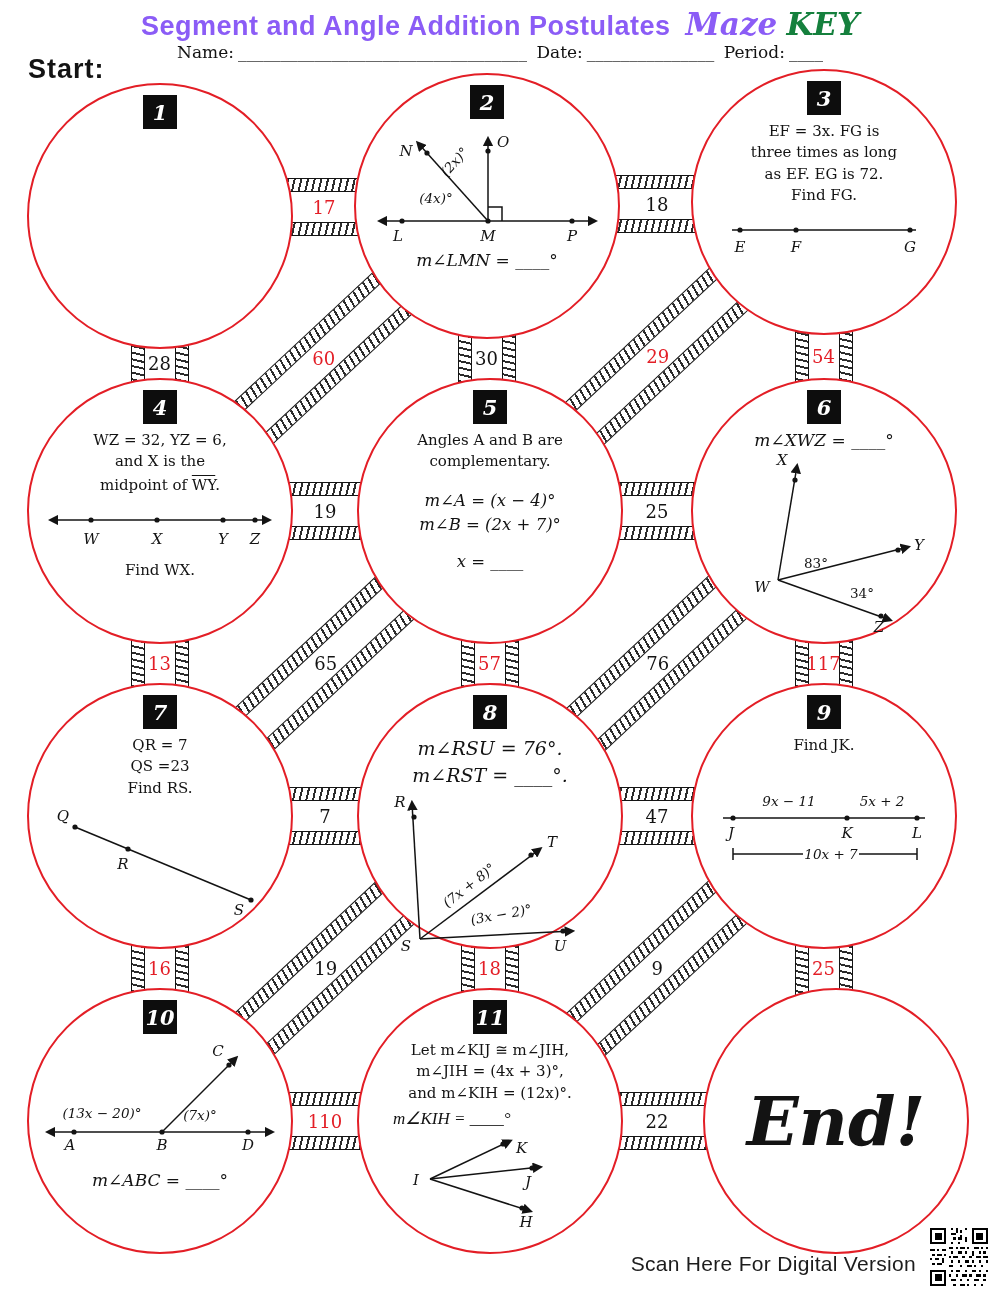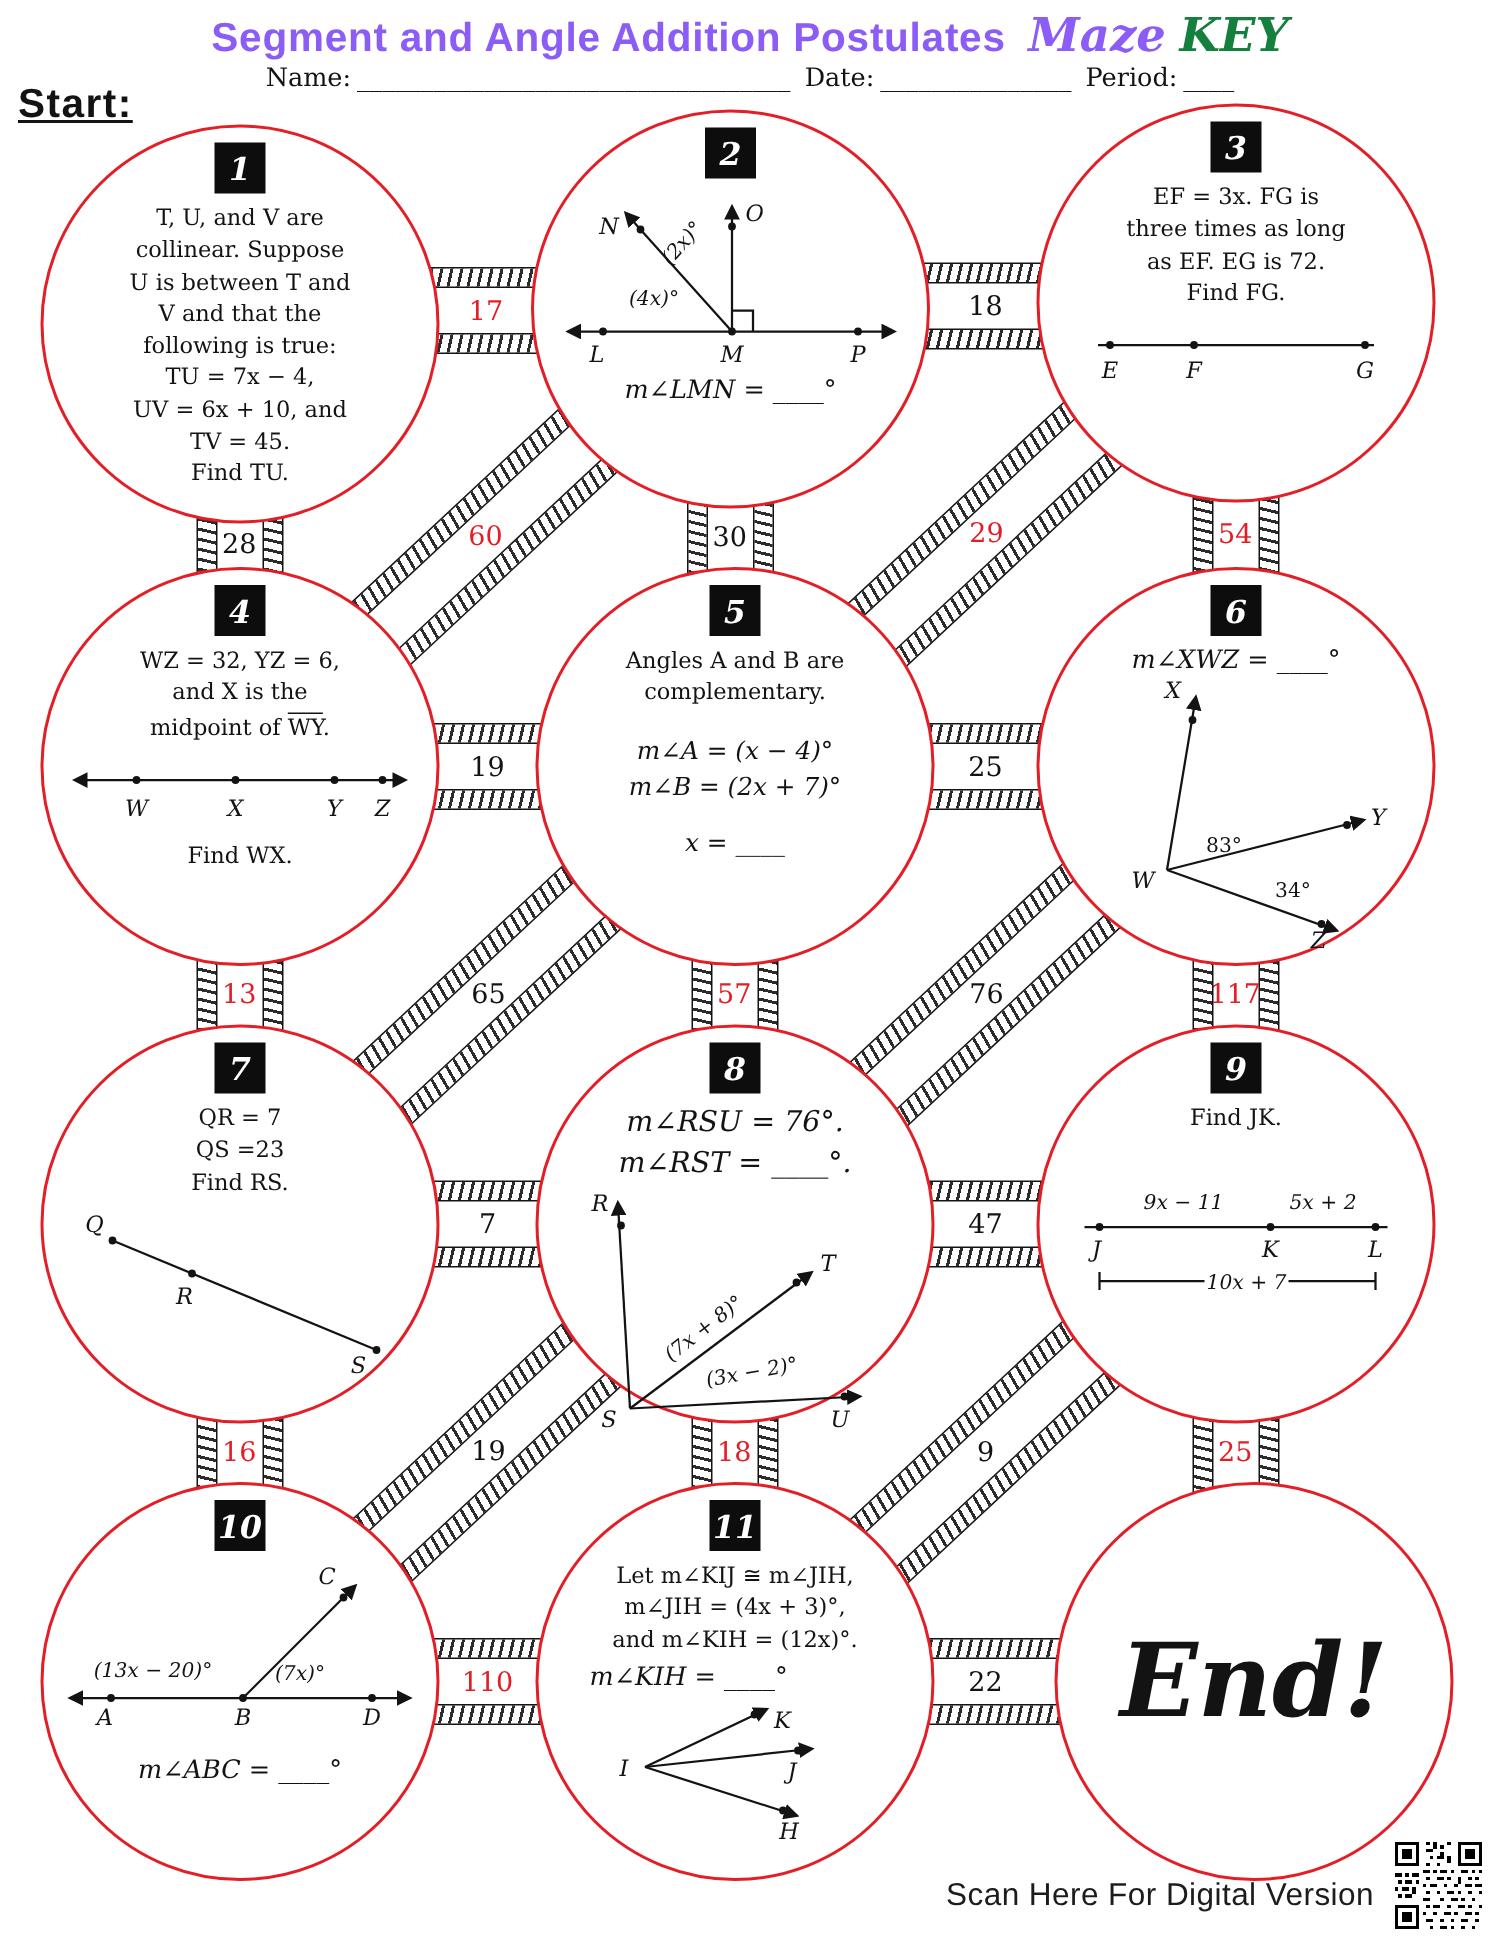--- a/index.html
+++ b/index.html
@@ -5,21 +5,21 @@
   html,body{margin:0;padding:0;background:#fff;}
   .page{position:relative;width:1000px;height:1294px;background:#fff;overflow:hidden;font-family:"DejaVu Serif",serif;color:#131313;}
 
   
   .title{position:absolute;top:6px;left:0;width:100%;text-align:center;white-space:nowrap;}
   .t-main{font:800 27px "Liberation Sans",sans-serif;letter-spacing:.5px;color:#8b5cf6;}
   .t-maze{font:italic 700 31px "DejaVu Serif",serif;margin-left:10px;color:#8b5cf6;}
   .t-key{font:italic 700 31px "DejaVu Serif",serif;color:#15803d;margin-left:4px;}
   .name-line{position:absolute;top:42px;left:0;width:100%;text-align:center;font:17px "DejaVu Serif",serif;}
   .name-line span{margin:0 2px;}
-  .start{position:absolute;left:12px;top:54px;font:700 27px "Liberation Sans",sans-serif;letter-spacing:1px;text-decoration:underline;}
+  .start{position:absolute;left:28px;top:54px;font:700 27px "Liberation Sans",sans-serif;letter-spacing:1px;}
 
   
   .band{position:absolute;height:58px;z-index:1;display:flex;align-items:center;justify-content:center;}
   .band::before,.band::after{content:"";position:absolute;left:-2px;right:-2px;height:12px;
      border-top:1.6px solid #141414;border-bottom:1.6px solid #141414;
      background:repeating-linear-gradient(103deg,#2b2b2b 0 2px,#fff 2px 6.5px);}
   .band::before{top:0}
   .band::after{bottom:0}
   .band.v{transform:rotate(90deg);}
   .band.d{transform:rotate(-43deg);}
@@ -33,21 +33,21 @@
      background:#fff;z-index:2;box-sizing:border-box;display:flex;flex-direction:column;align-items:center;}
   .endc{justify-content:center;}
   .badge{width:34px;height:34px;background:#0d0d0d;color:#fff;font:italic 700 21px "DejaVu Serif",serif;
      display:flex;align-items:center;justify-content:center;margin:10px auto 4px;flex:none;}
   .ptext{white-space:pre-line;text-align:center;font:15px/1.42 "DejaVu Serif",serif;margin:2px 0;}
   .eqtext{font-style:italic;font-size:19px;}
   .eq{font:italic 16.5px "DejaVu Serif",serif;margin-top:5px;}
   .eq.first{margin-top:16px;}
   .eq.ansx{margin-top:18px;}
   .answer{font:italic 17px "DejaVu Serif",serif;margin-top:2px;}
-  .answer-left{align-self:flex-start;margin-left:34px;}
+  .answer-left{align-self:flex-start;margin-left:34px;font-family:Liberation Serif, serif;}
   .find{margin-top:10px;}
   .ovl{text-decoration:overline;}
   .pline{font:15px/1.42 "DejaVu Serif",serif;text-align:center;}
   .end-text{font:italic 700 68px "DejaVu Serif",serif;color:#131313;}
 
   
   .svgdiag{flex:none;}
   .svgdiag line,.svgdiag polyline{stroke:#131313;stroke-width:1.5;fill:none;}
   .svgdiag .dot{fill:#131313;stroke:none;}
   .svgdiag text{fill:#131313;font-family:"DejaVu Serif",serif;font-style:italic;}
@@ -154,29 +154,20 @@
     </div>
   <div class="band d" style="left:200px;top:939px;width:250px">
       <span class="num">19</span>
     </div>
   <div class="band d" style="left:532px;top:939px;width:250px">
       <span class="num">9</span>
     </div>
 
   <div class="circle" style="left:27px;top:83px">
     <div class="badge">1</div>
-    <div class="ptext">T, U, and V are
-collinear.  Suppose
-U is between T and
-V and that the
-following is true:
-TU = 7x − 4,
-UV = 6x + 10, and
-TV = 45.
-Find TU.</div>
   </div>
 
   <div class="circle" style="left:354px;top:73px">
     <div class="badge">2</div>
     <svg class="svgdiag" width="235" height="125">
       <line x1="10" y1="98" x2="225" y2="98" marker-start="url(#arr)" marker-end="url(#arr)"></line>
       <circle class="dot" cx="32" cy="98" r="2.6"></circle>
       <circle class="dot" cx="118" cy="98" r="2.6"></circle>
       <circle class="dot" cx="202" cy="98" r="2.6"></circle>
       <line x1="118" y1="98" x2="118" y2="16" marker-end="url(#arr)"></line>

